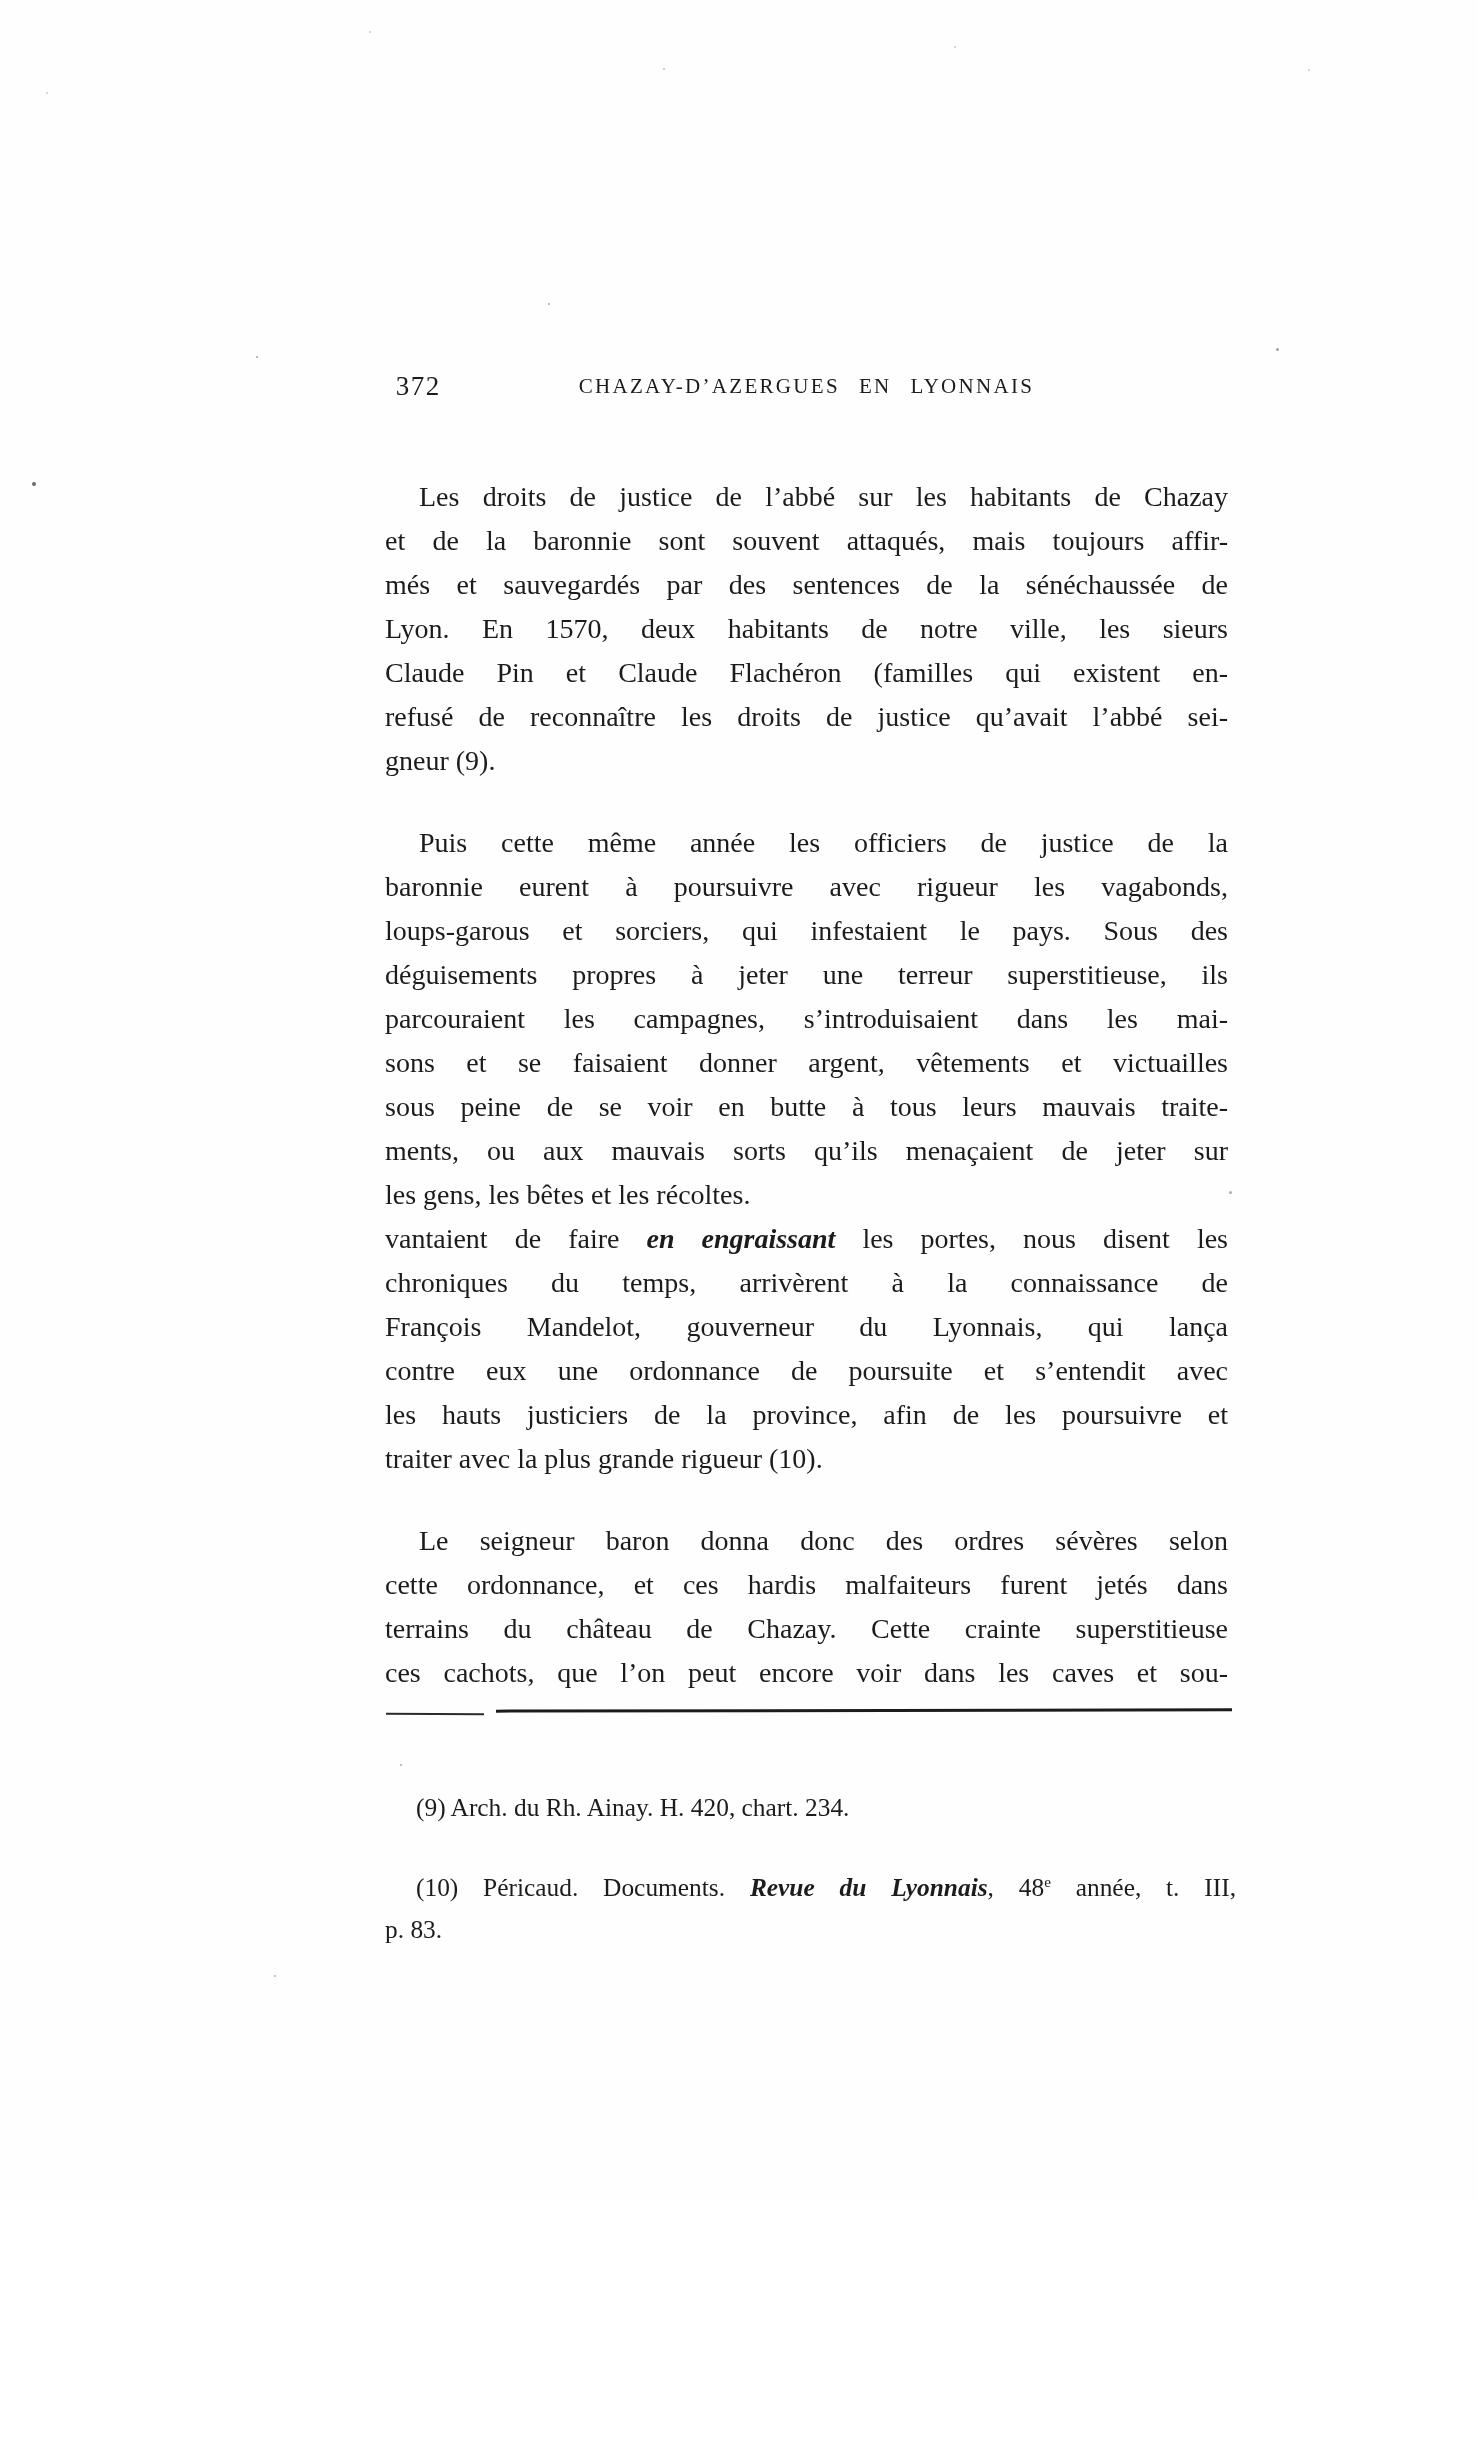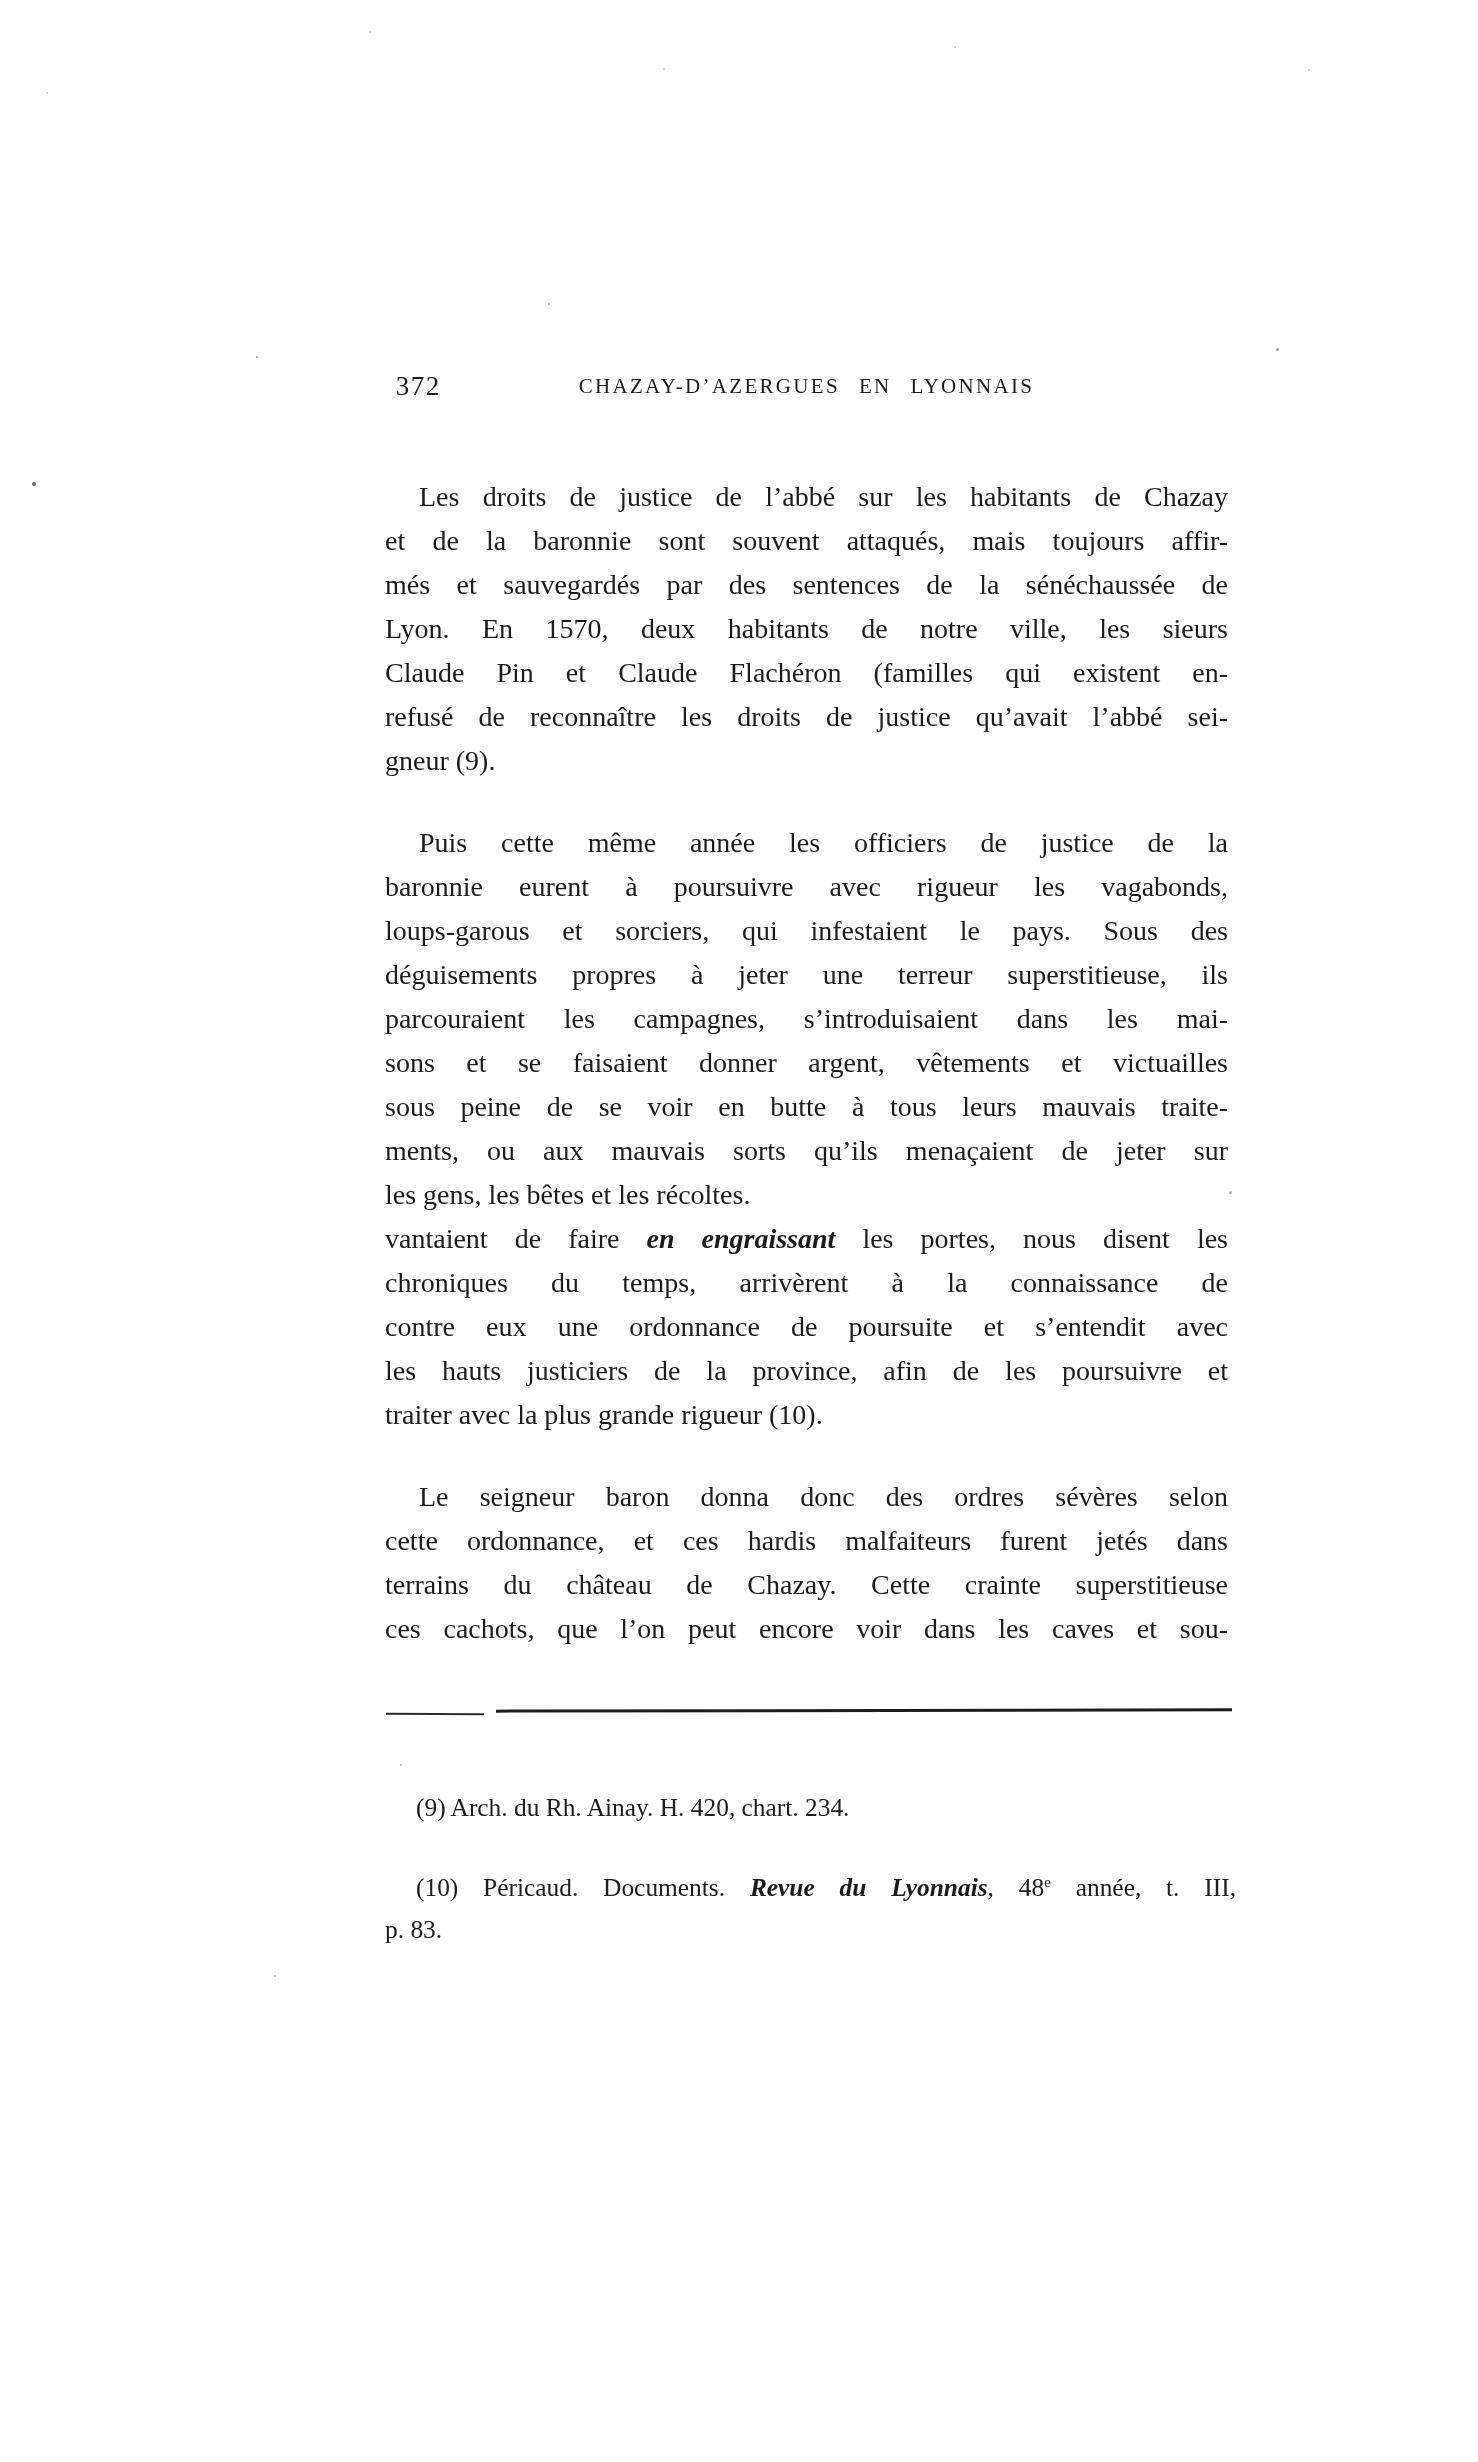--- a/index.html
+++ b/index.html
@@ -109,20 +109,21 @@
         <div class="line j">déguisements propres à jeter une terreur superstitieuse, ils</div>
         <div class="line j">parcouraient les campagnes, s’introduisaient dans les mai-</div>
         <div class="line j">sons et se faisaient donner argent, vêtements et victuailles</div>
         <div class="line j">sous peine de se voir en butte à tous leurs mauvais traite-</div>
         <div class="line j">ments, ou aux mauvais sorts qu’ils menaçaient de jeter sur</div>
         <div class="line">les gens, les bêtes et les récoltes.</div>
       </div>
       <div class="paragraph">
         <div class="line j">vantaient de faire <em>en engraissant</em> les portes, nous disent les</div>
         <div class="line j">chroniques du temps, arrivèrent à la connaissance de</div>
+        <div class="line j">François Mandelot, gouverneur du Lyonnais, qui lança</div>
         <div class="line j">contre eux une ordonnance de poursuite et s’entendit avec</div>
         <div class="line j">les hauts justiciers de la province, afin de les poursuivre et</div>
         <div class="line">traiter avec la plus grande rigueur (10).</div>
       </div>
       <div class="paragraph">
         <div class="line j ind">Le seigneur baron donna donc des ordres sévères selon</div>
         <div class="line j">cette ordonnance, et ces hardis malfaiteurs furent jetés dans</div>
         <div class="line j">terrains du château de Chazay. Cette crainte superstitieuse</div>
         <div class="line j">ces cachots, que l’on peut encore voir dans les caves et sou-</div>
       </div>

